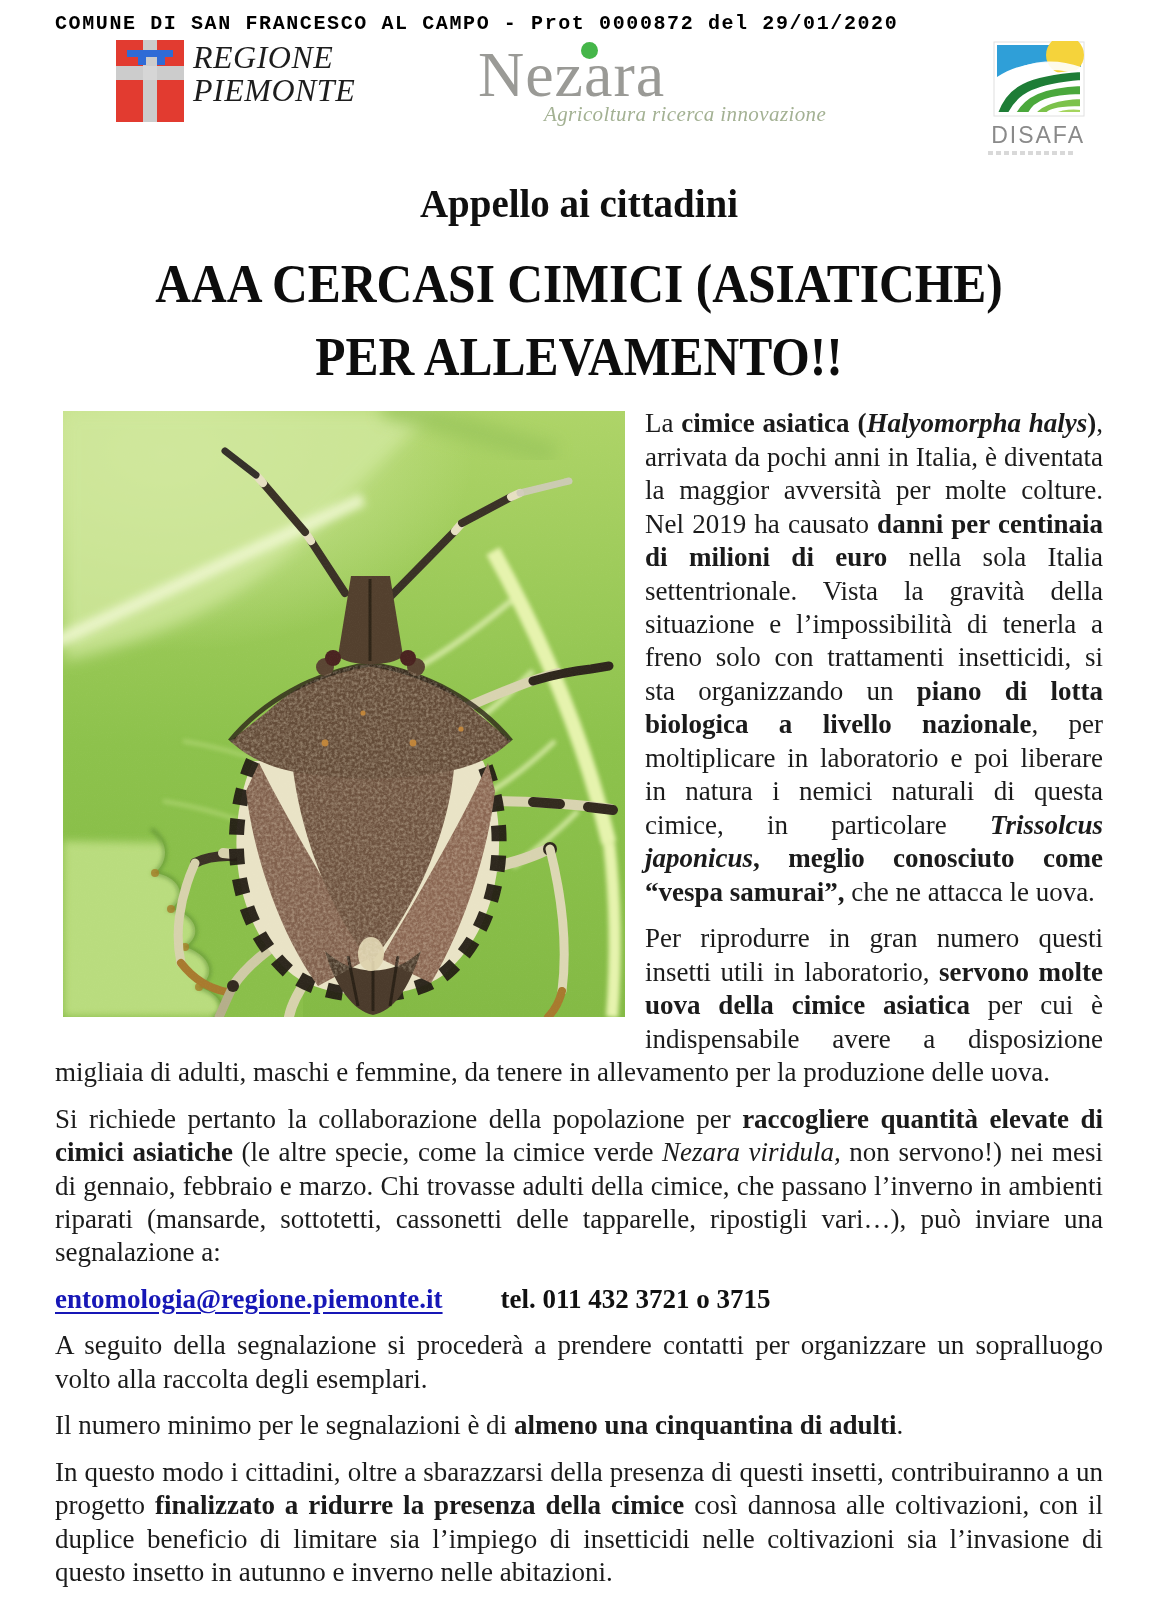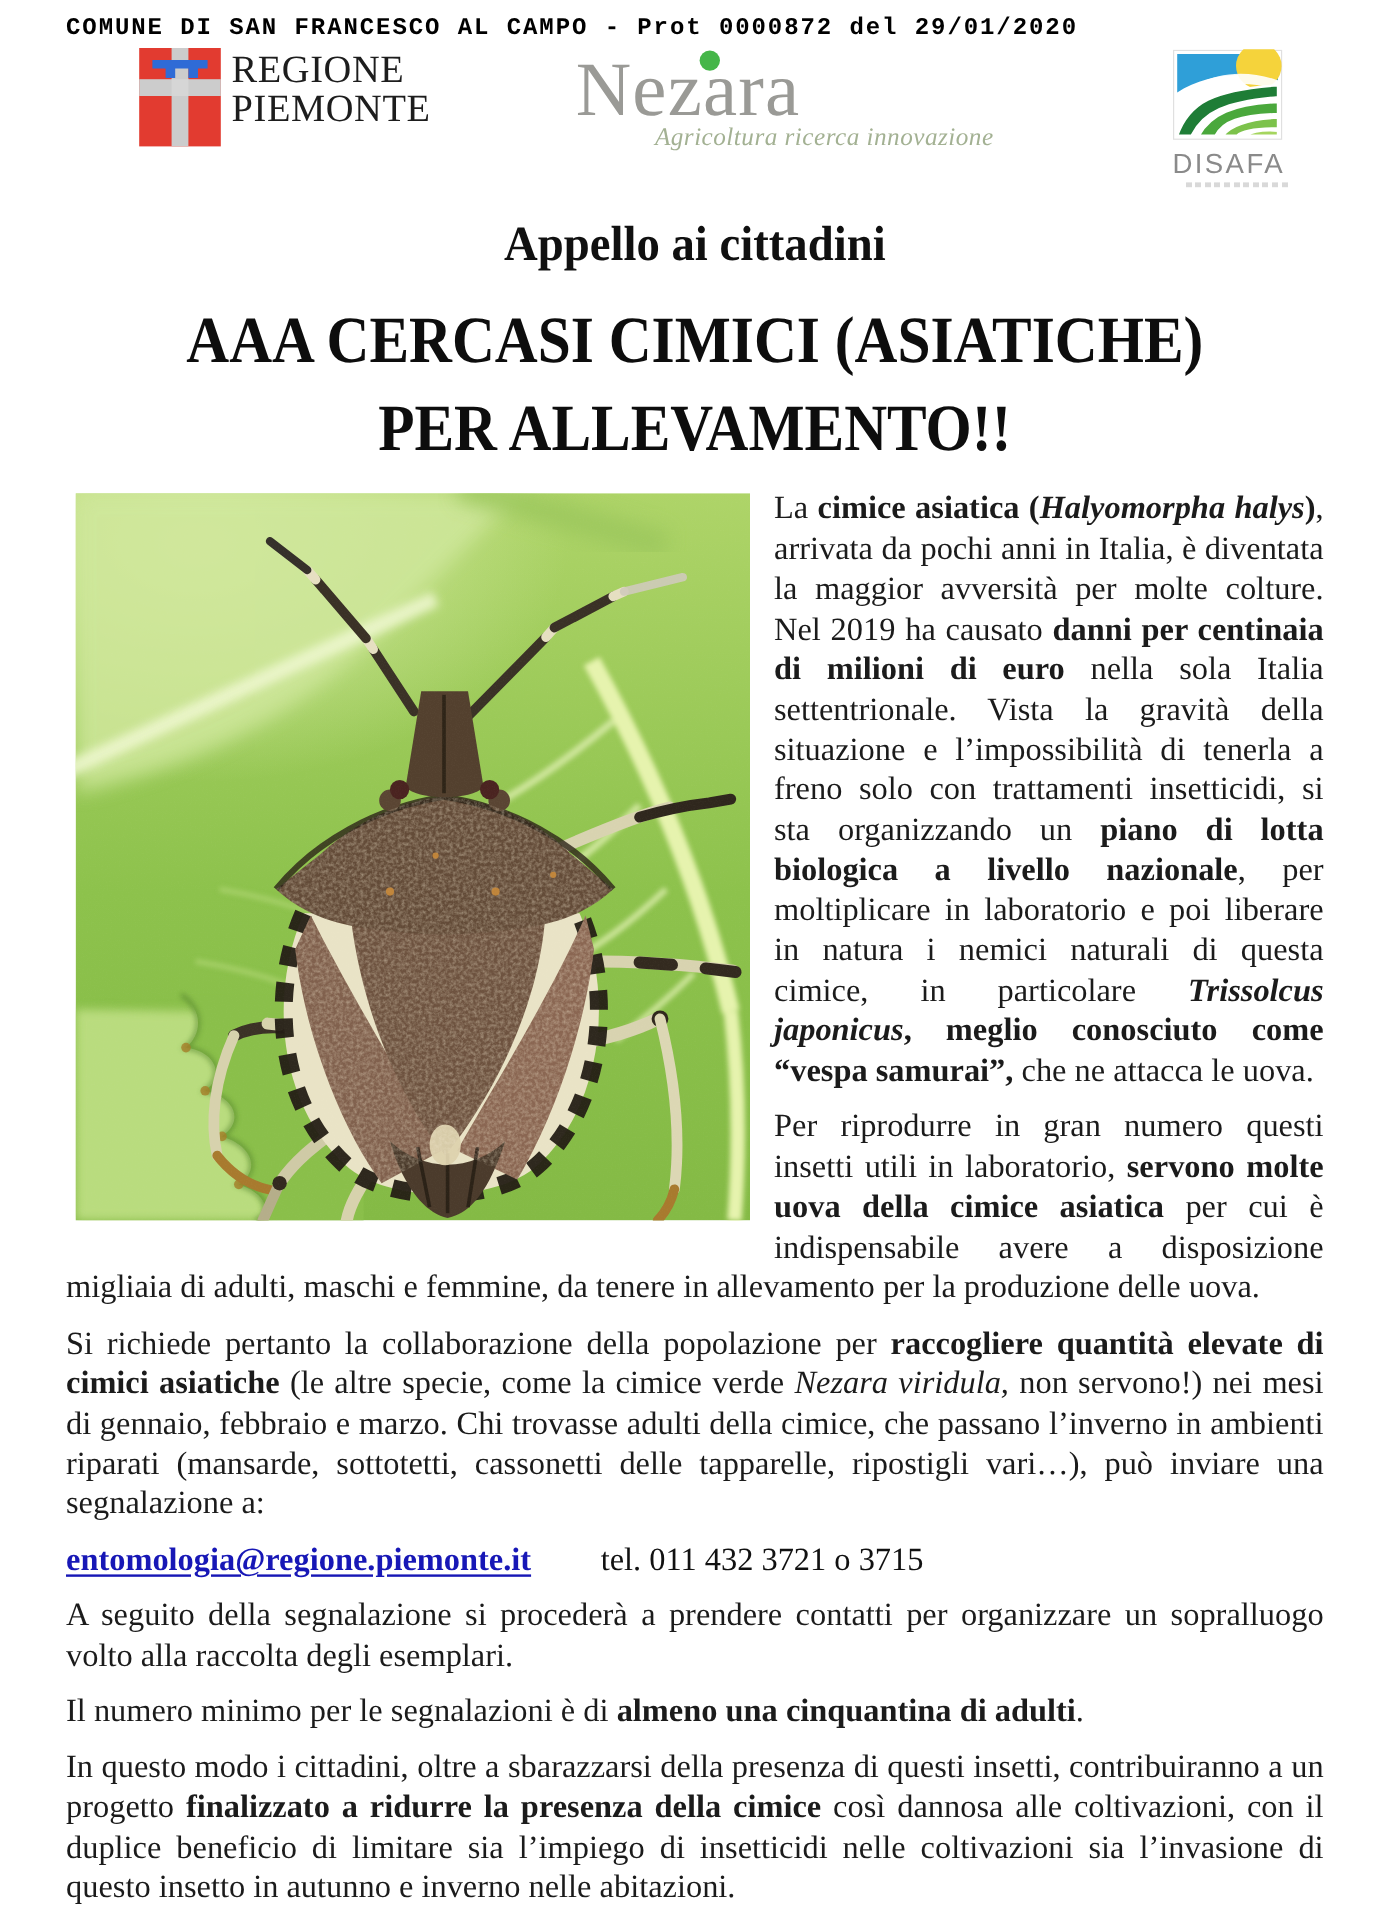--- a/index.html
+++ b/index.html
@@ -30,20 +30,21 @@
     padding:0 18px 0 60px;
   }
   .logo-regione { display:flex; align-items:flex-start; }
   .logo-regione .rp-text {
     margin-left:8px;
     font-size:32px;
     line-height:1.02;
     color:#1d1d1d;
     letter-spacing:.5px;
     margin-top:2px;
+    font-style:italic;
   }
   .logo-agrion { position:relative; margin:0 auto; padding-top:6px; transform:translateX(-14px); }
   .agrion-name {
     font-size:64px;
     line-height:.95;
     color:#9a9a96;
     letter-spacing:1px;
   }
   .agrion-dot {
     position:absolute;
@@ -52,21 +53,21 @@
     border-radius:50%;
     background:#45b649;
   }
   .agrion-tagline {
     font-style:italic;
     font-size:21px;
     color:#a3b193;
     margin:-4px 0 0 66px;
     letter-spacing:.4px;
   }
-  .logo-disafa { width:108px; text-align:left; margin-top:2px; }
+  .logo-disafa { width:108px; text-align:right; margin-top:2px; }
   .disafa-name {
     font-family:"Liberation Sans","DejaVu Sans",sans-serif;
     font-size:23px;
     color:#8a8a8a;
     letter-spacing:2px;
     margin-top:1px;
   }
   .disafa-subtext {
     height:4px; width:86px;
     margin:2px auto 0;
@@ -113,21 +114,21 @@
 
   .clear-block { clear:left; }
 
   .contact-line { margin:4px 0 14px; font-size:28px; clear:left; }
   .email-link {
     color:#1717b6;
     font-weight:bold;
     text-decoration:underline;
     text-underline-offset:4px;
   }
-  .tel-text { font-weight:normal; color:#111; margin-left:58px; }
+  .tel-text { font-weight:bold; color:#111; margin-left:58px; }
 
   .closing {
     clear:both;
     text-align:center;
     font-size:46px;
     font-weight:bold;
     font-style:italic;
     margin-top:16px;
     color:#0e0e0e;
     transform:scaleX(.96);

